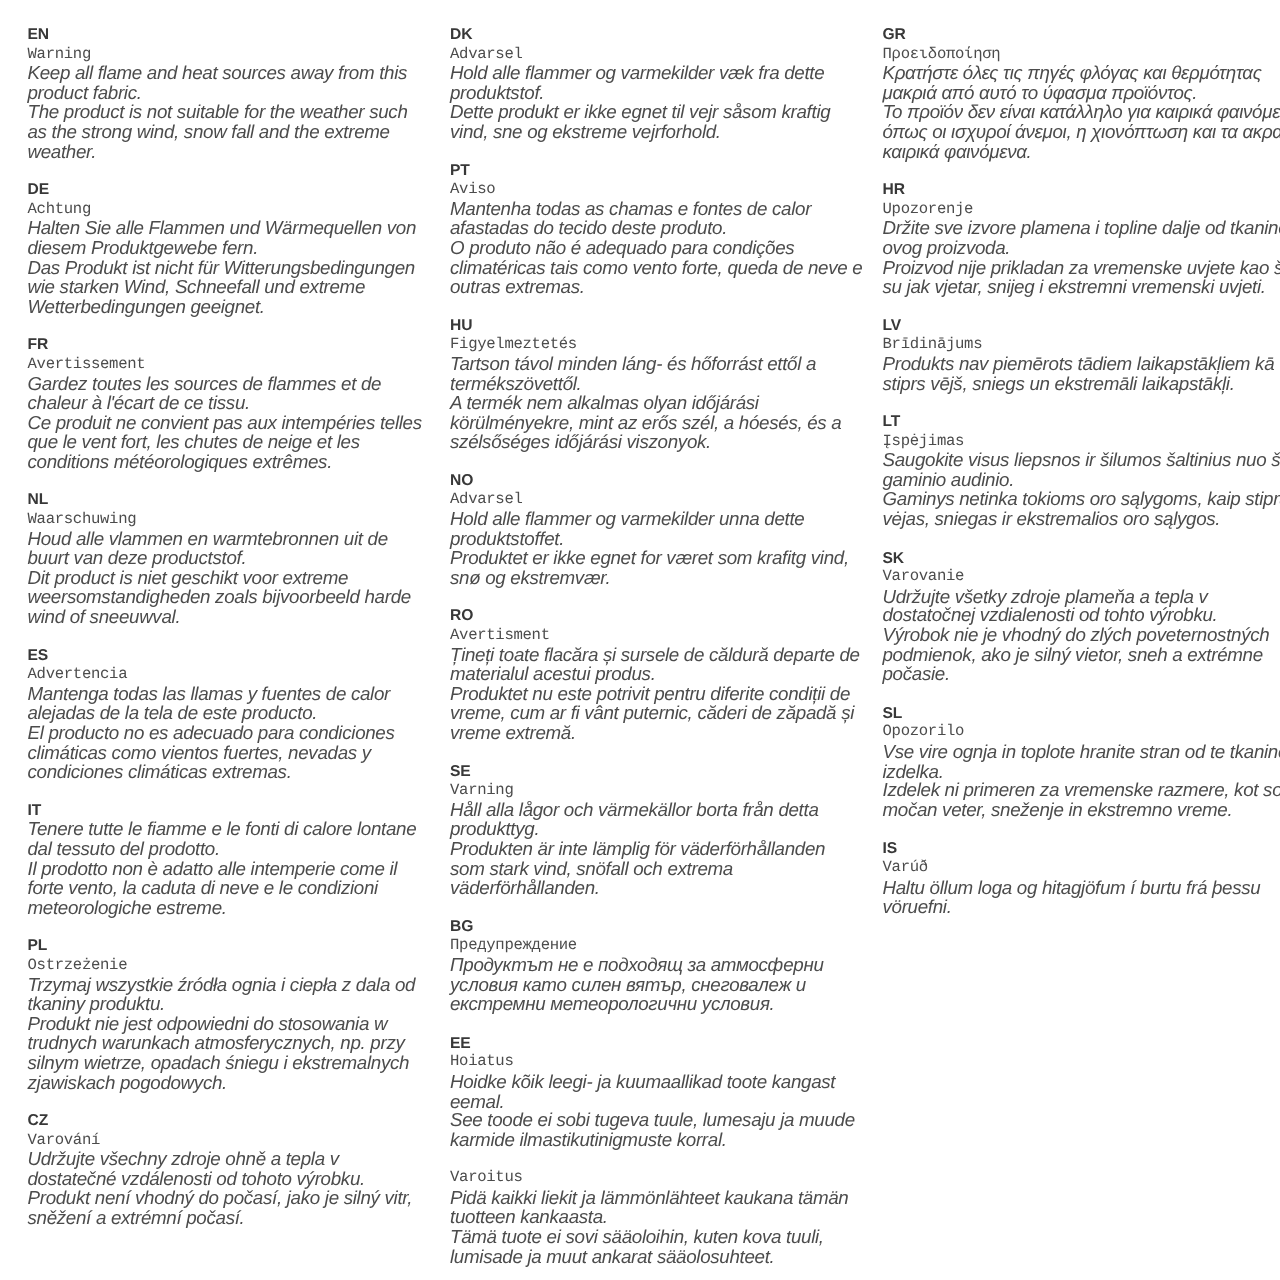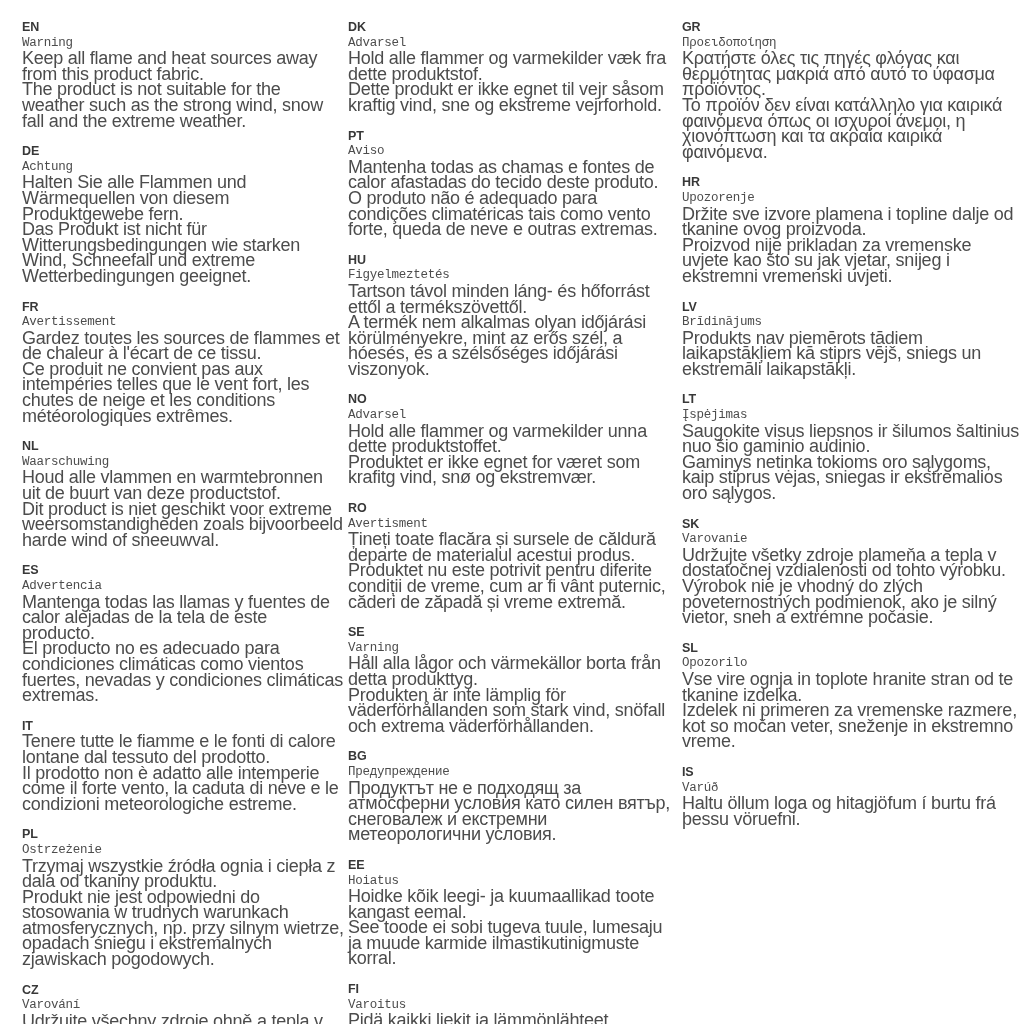--- a/index.html
+++ b/index.html
@@ -15,20 +15,21 @@
     color: #4c4c4c;
   }
   .page {
     box-sizing: border-box;
     width: 886px;
     height: 1024px;
     padding: 20px 0 0 22px;
     display: grid;
     grid-template-columns: 326px 334px 342px;
     align-items: start;
+    gap: 12px;
   }
   .col {
     box-sizing: border-box;
     padding-right: 4px;
   }
   .lang-section {
     margin: 0 0 15px 0;
   }
   .code {
     font-weight: 700;
@@ -38,23 +39,24 @@
     letter-spacing: -0.1px;
   }
   .title {
     font-size: 12.5px;
     line-height: 15.6px;
     letter-spacing: -0.25px;
     font-family: Liberation Mono, monospace;
   }
   .para {
     margin: 0;
-    font-size: 18px;
+    font-size: 15px;
     line-height: 15.6px;
     letter-spacing: -0.25px;
+    font-style: italic;
   }
 </style>
 </head>
 <body>
 
 <main class="page">
   <div class="col">
       <section class="lang-section">
         <div class="code">EN</div>
         <div class="title">Warning</div>
@@ -145,21 +147,20 @@
         <div class="title">Предупреждение</div>
         <p class="para">Продуктът не е подходящ за атмосферни условия като силен вятър, снеговалеж и екстремни метеорологични условия.</p>
       </section>
       <section class="lang-section">
         <div class="code">EE</div>
         <div class="title">Hoiatus</div>
         <p class="para">Hoidke kõik leegi- ja kuumaallikad toote kangast eemal.</p>
         <p class="para">See toode ei sobi tugeva tuule, lumesaju ja muude karmide ilmastikutinigmuste korral.</p>
       </section>
       <section class="lang-section">
-        <div class="code">FI</div>
         <div class="title">Varoitus</div>
         <p class="para">Pidä kaikki liekit ja lämmönlähteet kaukana tämän tuotteen kankaasta.</p>
         <p class="para">Tämä tuote ei sovi sääoloihin, kuten kova tuuli, lumisade ja muut ankarat sääolosuhteet.</p>
       </section>
     </div>
   <div class="col">
       <section class="lang-section">
         <div class="code">GR</div>
         <div class="title">Προειδοποίηση</div>
         <p class="para">Κρατήστε όλες τις πηγές φλόγας και θερμότητας μακριά από αυτό το ύφασμα προϊόντος.</p>

